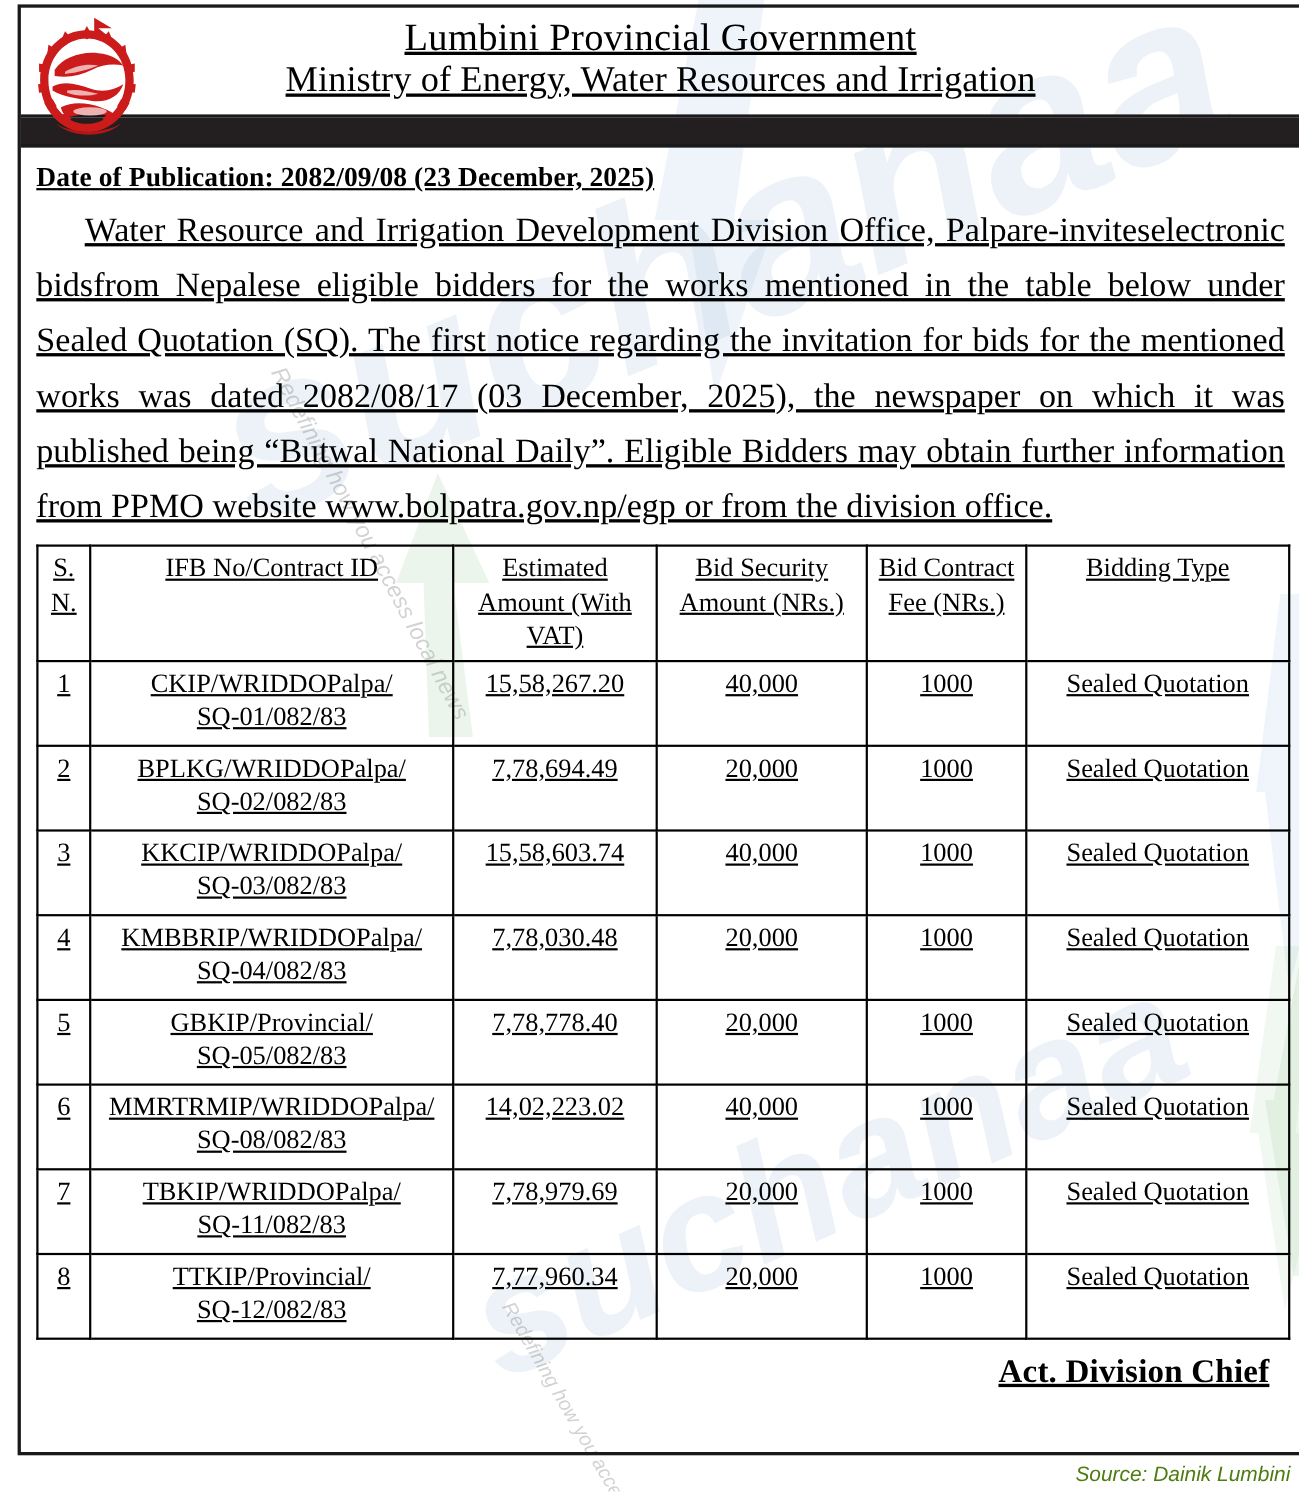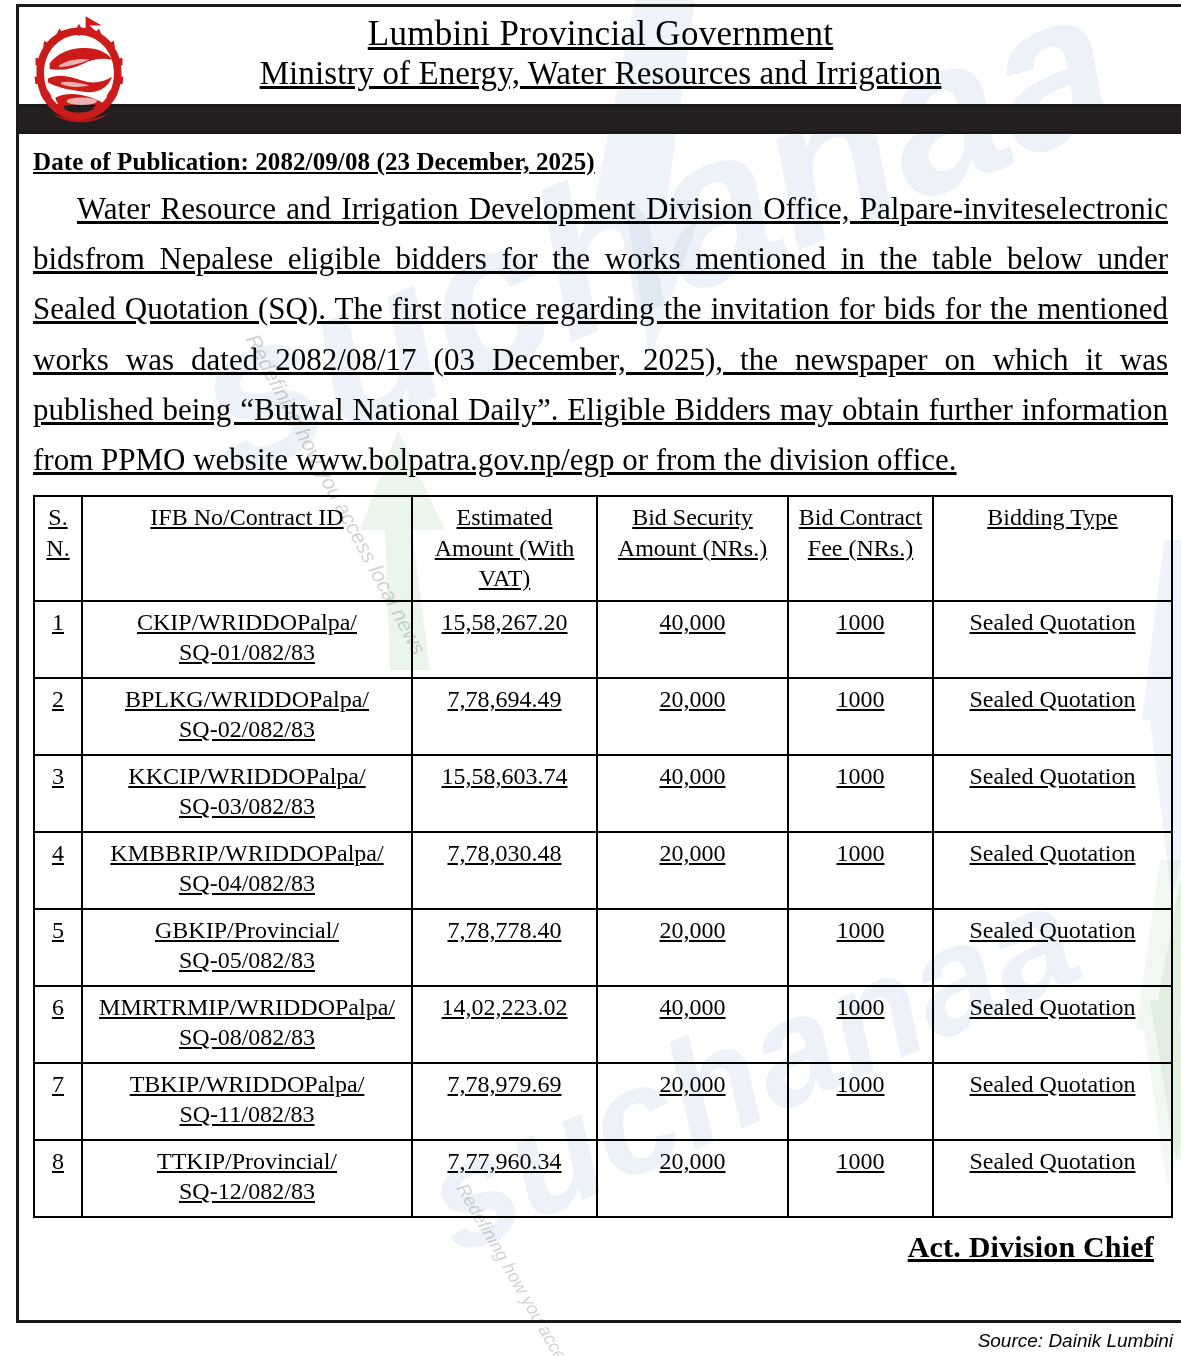--- a/index.html
+++ b/index.html
@@ -166,21 +166,21 @@
   }
 
   
   .source {
     position: absolute;
     right: 8px;
     top: 1330px;
     font-family: "Liberation Sans", sans-serif;
     font-style: italic;
     font-size: 19px;
-    color: #000000;
+    color: #4d7c0f;
     z-index: 12;
   }
 </style>
 </head>
 <body>
 
 <div class="watermark">
   <div class="wm-text" style="left:160px; top:300px; font-size:210px; transform:rotate(-22deg);">suchanaa</div>
   <div class="wm-sub" style="left:262px; top:330px; font-size:21px; transform:rotate(62deg);">Redefining how you access local news</div>
   <div class="wm-text" style="left:400px; top:1130px; font-size:150px; transform:rotate(-24deg);">suchanaa</div>

